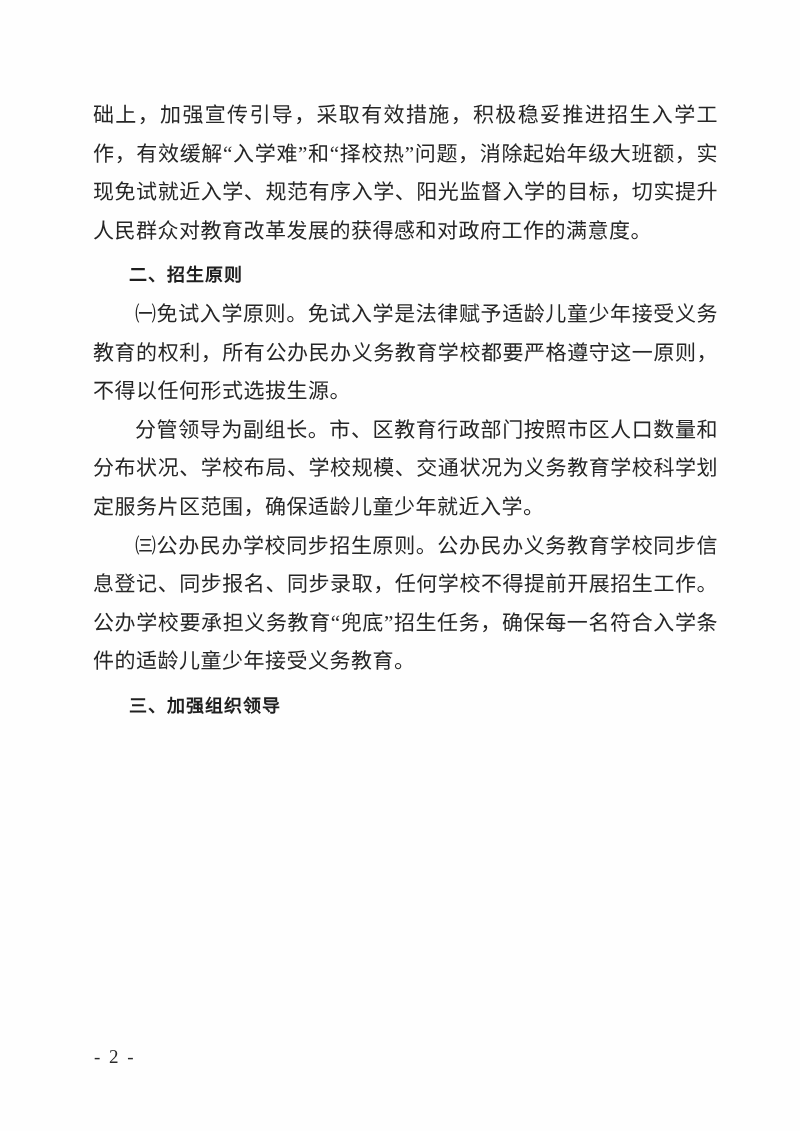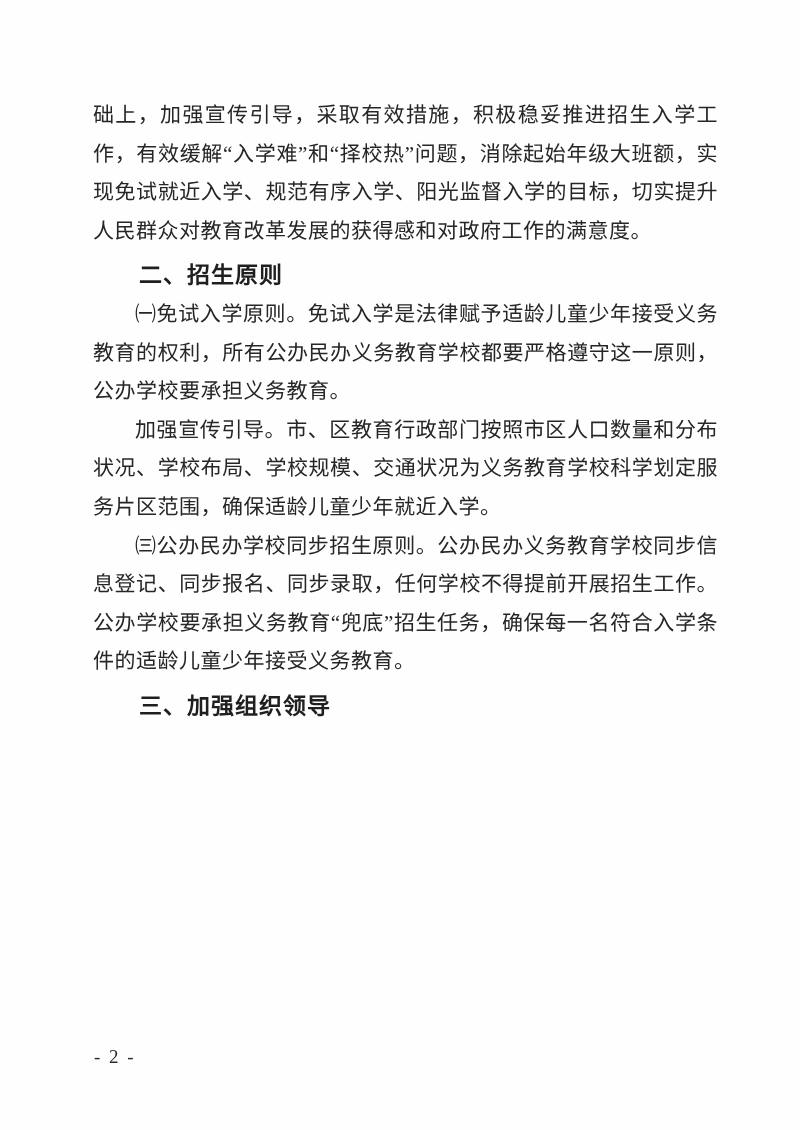--- a/index.html
+++ b/index.html
@@ -30,21 +30,21 @@
     letter-spacing: 0.5px;
     text-align: justify;
     text-justify: inter-character;
     font-family: "Liberation Serif", serif;
   }
   .content p.indent {
     text-indent: 2em;
   }
   .content h2 {
     margin: 6px 0 0 0;
-    font-size: 23px;
+    font-size: 18px;
     line-height: 38.6px;
     letter-spacing: 1px;
     font-weight: bold;
     font-family: "Liberation Sans", sans-serif;
     text-indent: 2em;
     color: #1f1f1f;
   }
   .page-number {
     position: absolute;
     left: 94px;
@@ -55,19 +55,19 @@
     color: #2a2a2a;
   }
 </style>
 </head>
 <body>
 
 <div class="page">
   <div class="content">
     <p>础上，加强宣传引导，采取有效措施，积极稳妥推进招生入学工作，有效缓解“入学难”和“择校热”问题，消除起始年级大班额，实现免试就近入学、规范有序入学、阳光监督入学的目标，切实提升人民群众对教育改革发展的获得感和对政府工作的满意度。</p>
     <h2>二、招生原则</h2>
-    <p class="indent">㈠免试入学原则。免试入学是法律赋予适龄儿童少年接受义务教育的权利，所有公办民办义务教育学校都要严格遵守这一原则，公办学校要承担义务教育。</p>
-    <p class="indent">加强宣传引导。市、区教育行政部门按照市区人口数量和分布状况、学校布局、学校规模、交通状况为义务教育学校科学划定服务片区范围，确保适龄儿童少年就近入学。</p>
+    <p class="indent">㈠免试入学原则。免试入学是法律赋予适龄儿童少年接受义务教育的权利，所有公办民办义务教育学校都要严格遵守这一原则，不得以任何形式选拔生源。</p>
+    <p class="indent">分管领导为副组长。市、区教育行政部门按照市区人口数量和分布状况、学校布局、学校规模、交通状况为义务教育学校科学划定服务片区范围，确保适龄儿童少年就近入学。</p>
     <p class="indent">㈢公办民办学校同步招生原则。公办民办义务教育学校同步信息登记、同步报名、同步录取，任何学校不得提前开展招生工作。公办学校要承担义务教育“兜底”招生任务，确保每一名符合入学条件的适龄儿童少年接受义务教育。</p>
     <h2>三、加强组织领导</h2>
   </div>
   <div class="page-number">- 2 -</div>
 </div>
 
 </body></html>

